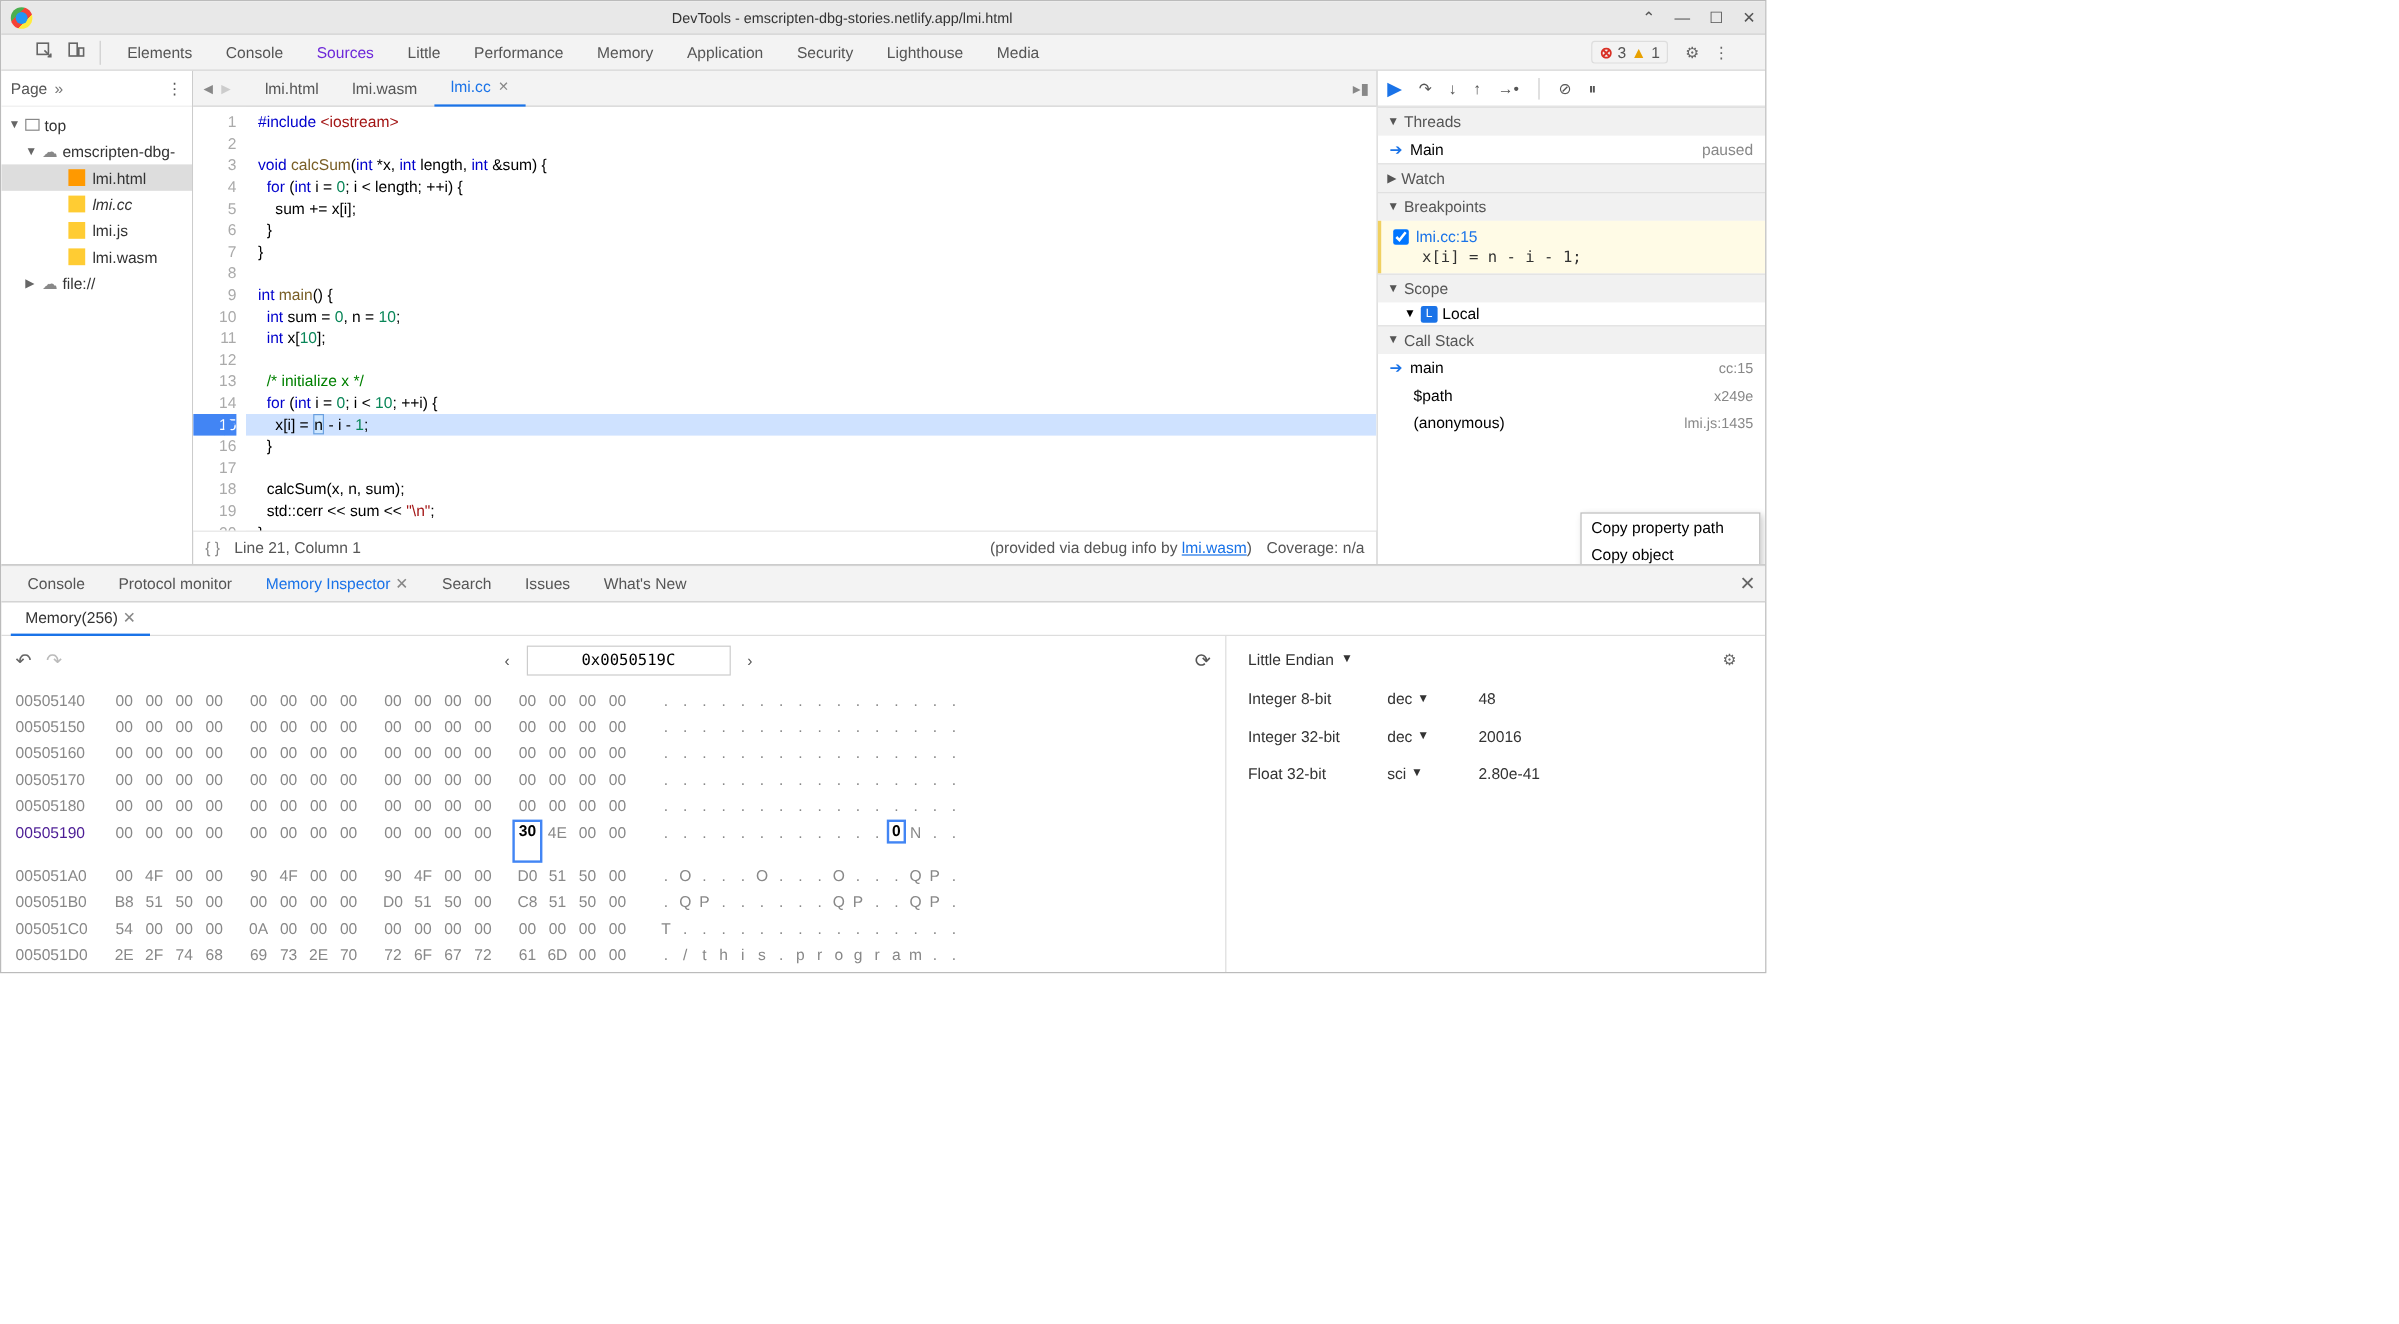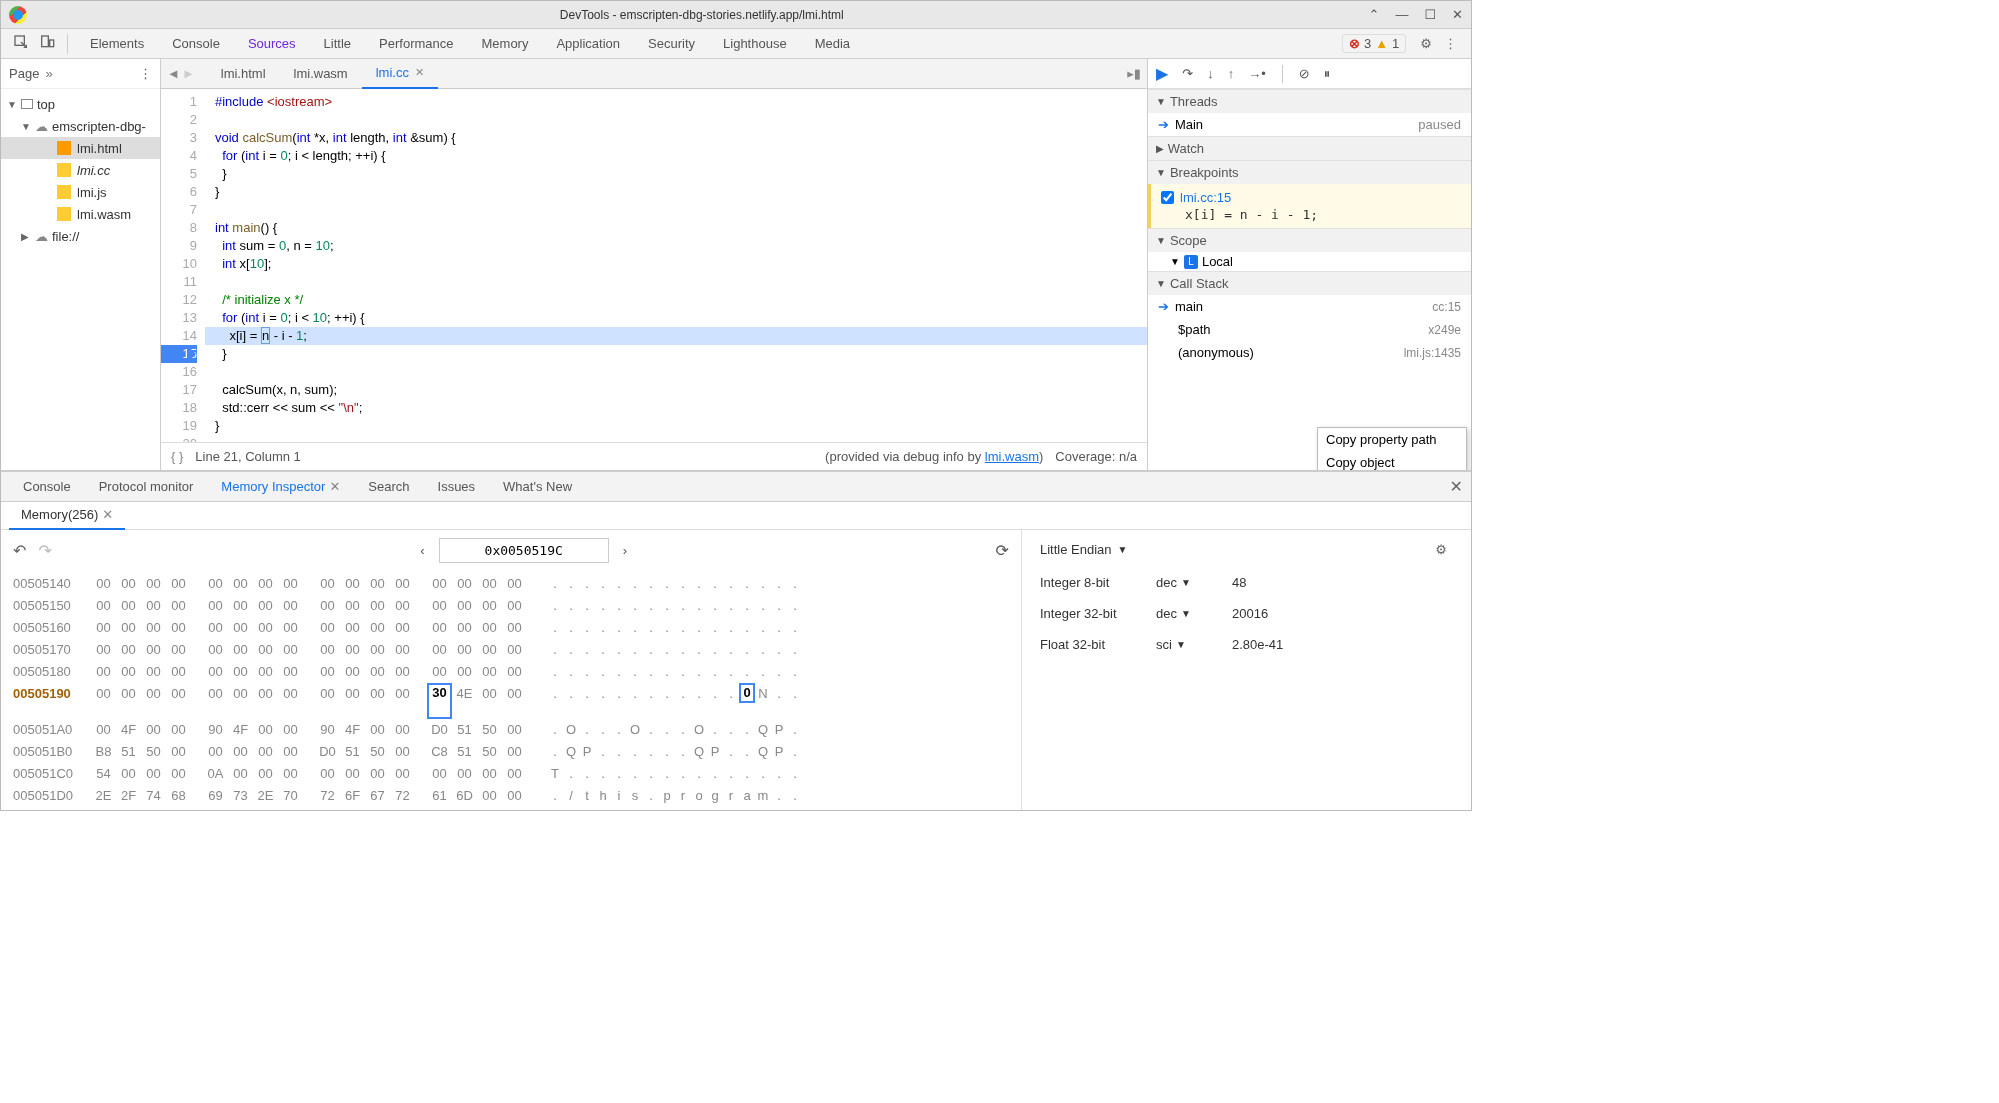--- a/index.html
+++ b/index.html
@@ -3,21 +3,21 @@
 <meta charset="utf-8">
 <style>
 *{box-sizing:border-box;margin:0;padding:0;font-family:"Segoe UI",Arial,sans-serif;font-size:13px}
 body{background:#fff;width:1472px;height:811px;border:1px solid #bbb;overflow:hidden;position:relative}
 .titlebar{height:28px;background:#e8e8e8;display:flex;align-items:center;padding:0 8px;border-bottom:1px solid #ccc}
 .titlebar .chrome-icon{width:18px;height:18px;border-radius:50%;background:linear-gradient(135deg,#4caf50 0%,#4caf50 33%,#f44336 33%,#f44336 66%,#ffeb3b 66%);position:relative;margin-right:8px}
 .titlebar .chrome-icon::after{content:"";position:absolute;top:4px;left:4px;width:10px;height:10px;border-radius:50%;background:#2196f3}
 .titlebar .title{flex:1;text-align:center;font-size:12px;color:#333}
 .titlebar .wincontrols{display:flex;gap:16px;color:#555;font-size:14px}
 .titlebar .wincontrols span{cursor:pointer}
-.main-toolbar{height:30px;background:#f3f3f3;display:flex;align-items:center;border-bottom:1px solid #d0d0d0;padding:0 8px}
+.main-toolbar{height:30px;background:#f3f3f3;display:flex;align-items:center;border-bottom:1px solid #d0d0d0;padding:0 24px}
 .main-toolbar .device-icons{display:flex;gap:10px;padding:0 4px;color:#666}
 .main-toolbar .device-icons svg{width:16px;height:16px}
 .main-toolbar .divider{width:1px;height:20px;background:#ccc;margin:0 8px}
 .main-toolbar .tab{padding:0 14px;height:30px;display:flex;align-items:center;color:#555;cursor:pointer}
 .main-toolbar .tab.active{color:#6d28d9}
 .main-toolbar .spacer{flex:1}
 .main-toolbar .errbadge{display:flex;align-items:center;gap:4px;border:1px solid #ddd;border-radius:3px;padding:1px 6px;color:#555;font-size:12px;margin-right:8px}
 .main-toolbar .errbadge .red{color:#d93025;font-weight:bold}
 .main-toolbar .errbadge .yel{color:#e8a100;font-weight:bold}
 .gear,.kebab{color:#666;cursor:pointer;padding:0 6px}
@@ -99,21 +99,21 @@
 .hex-controls{display:flex;align-items:center;gap:12px;margin-bottom:10px}
 .hex-controls .undo,.hex-controls .redo{color:#666;cursor:pointer;font-size:16px}
 .hex-controls .redo{color:#bbb}
 .hex-controls .addr-nav{margin:0 auto;display:flex;align-items:center;gap:8px}
 .hex-controls .addr-input{width:170px;text-align:center;padding:4px;border:1px solid #ccc;font-family:monospace;font-size:13px}
 .hex-controls .arrow{color:#555;cursor:pointer;padding:0 6px}
 .hex-controls .refresh{color:#555;font-size:16px;cursor:pointer}
 .hex-table{line-height:22px;color:#888}
 .hex-row{display:flex;gap:0}
 .hex-addr{width:78px;color:#888}
-.hex-addr.emph{color:#a16207;font-weight:bold}
+.hex-addr.emph{color:#4c1d95;font-weight:normal}
 .hex-bytes{display:flex}
 .hex-byte{width:25px;text-align:center}
 .hex-gap{width:12px}
 .hex-byte.sel{border:2px solid #4285f4;color:#000;font-weight:bold;width:25px;height:36px;line-height:16px}
 .hex-ascii{margin-left:20px;display:flex}
 .hex-ch{width:16px;text-align:center}
 .hex-ch.sel{border:2px solid #4285f4;color:#000;font-weight:bold;height:20px;line-height:16px}
 .value-pane{width:450px;border-left:1px solid #ddd;padding:12px 18px}
 .value-pane .endian{display:flex;align-items:center;gap:6px;margin-bottom:18px;color:#333}
 .value-pane .endian .gear{margin-left:auto}
@@ -260,20 +260,21 @@
           <div class="ln">17</div>
           <div class="ln">18</div>
           <div class="ln">19</div>
           <div class="ln">20</div>
         </div>
       <div class="code-lines" id="code-lines">
           <div class="cl"><span class="kw">#include</span> <span class="str">&lt;iostream&gt;</span></div>
           <div class="cl"></div>
           <div class="cl"><span class="kw">void</span> <span class="fn">calcSum</span>(<span class="kw">int</span> *x, <span class="kw">int</span> length, <span class="kw">int</span> &amp;sum) {</div>
           <div class="cl">  <span class="kw">for</span> (<span class="kw">int</span> i = <span class="num">0</span>; i &lt; length; ++i) {</div>
+          <div class="cl">    sum += x[i];</div>
           <div class="cl">  }</div>
           <div class="cl">}</div>
           <div class="cl"></div>
           <div class="cl"><span class="kw">int</span> <span class="fn">main</span>() {</div>
           <div class="cl">  <span class="kw">int</span> sum = <span class="num">0</span>, n = <span class="num">10</span>;</div>
           <div class="cl">  <span class="kw">int</span> x[<span class="num">10</span>];</div>
           <div class="cl"></div>
           <div class="cl">  <span class="cmnt">/* initialize x */</span></div>
           <div class="cl">  <span class="kw">for</span> (<span class="kw">int</span> i = <span class="num">0</span>; i &lt; <span class="num">10</span>; ++i) {</div>
           <div class="cl hl">    x[i] = <span class="highlight-var">n</span> - i - <span class="num">1</span>;</div>

